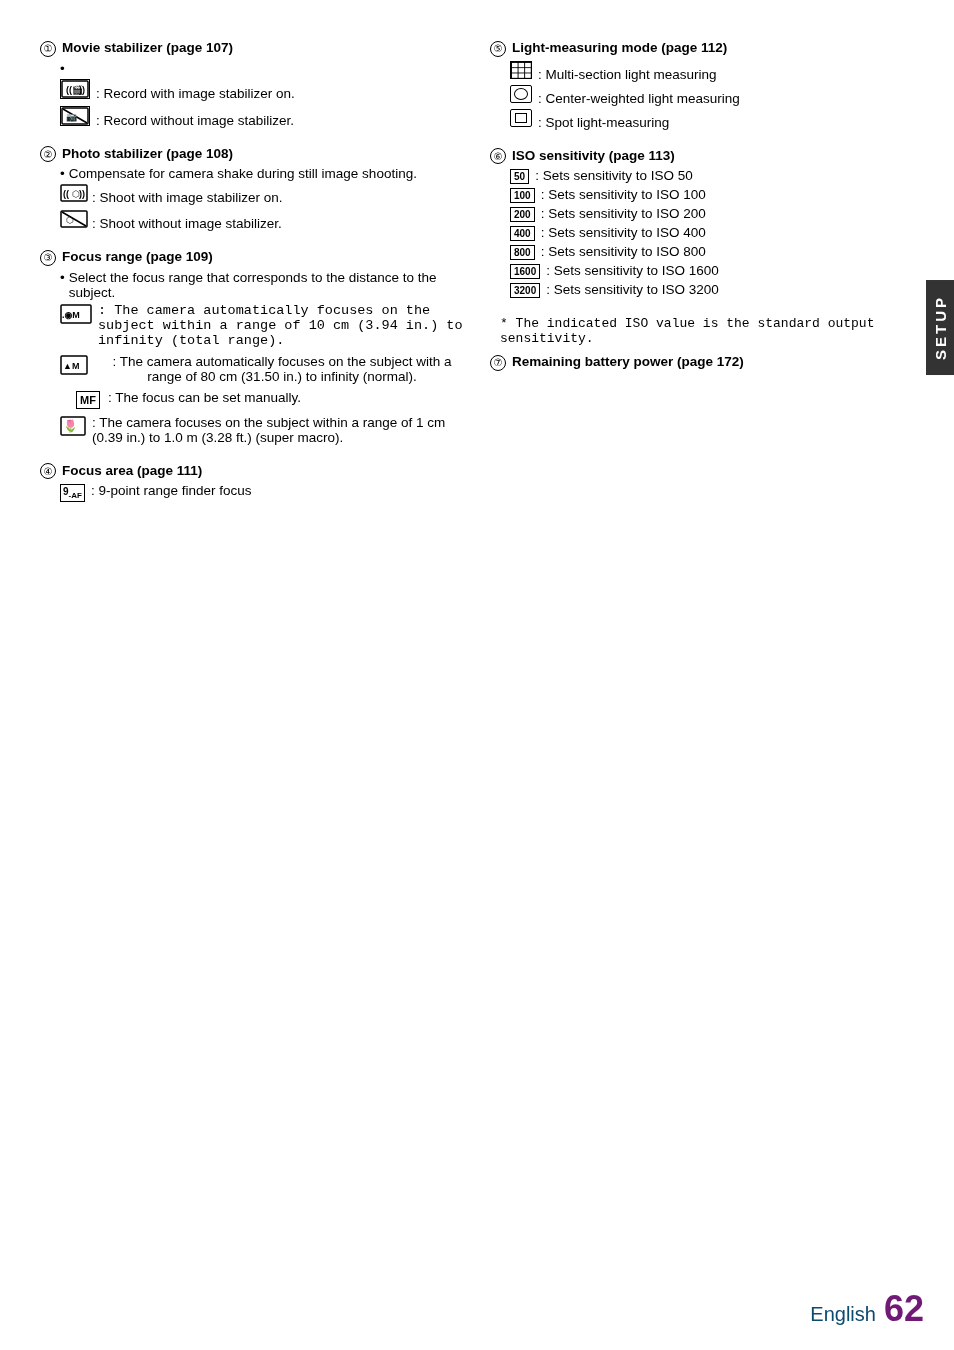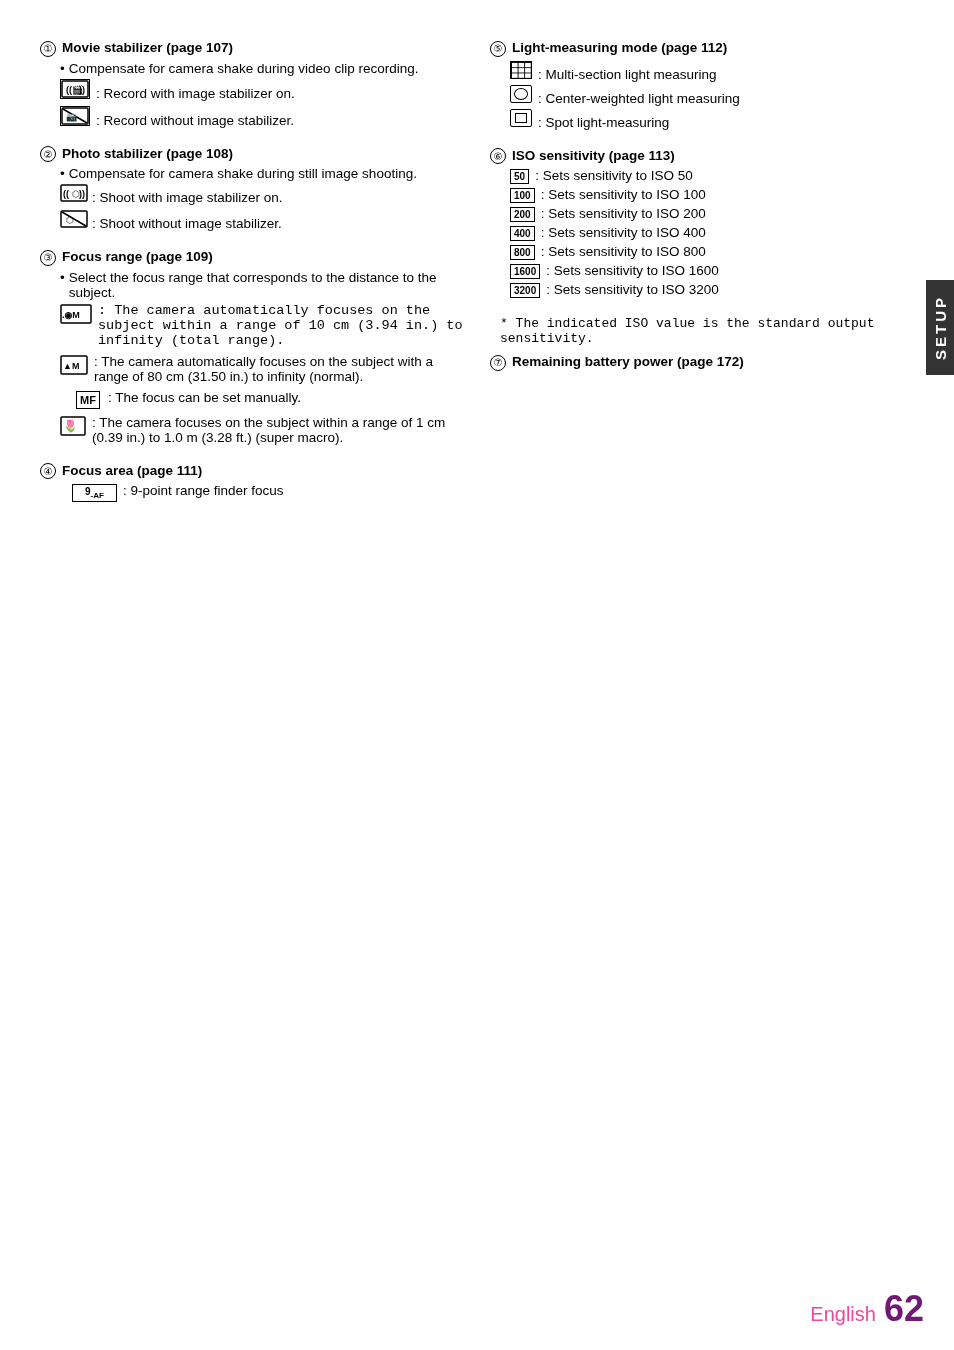--- a/index.html
+++ b/index.html
@@ -167,26 +167,25 @@
       font-weight: bold;
       vertical-align: middle;
       margin-right: 2px;
       line-height: 1.3;
     }
 
     
     .icon-9af {
       display: inline-block;
       border: 1.5px solid #000;
-      padding: 1px 12px;
+      padding: 1px 2px;
       font-size: 10px;
       font-weight: bold;
       vertical-align: middle;
       margin-right: 2px;
-      margin-left: 12px;
     }
     .icon-9af sub, .icon-saf sub {
       font-size: 8px;
     }
 
     .icon-saf {
       display: inline-block;
       border: 1.5px solid #000;
       padding: 1px 3px;
       font-size: 10px;
@@ -237,21 +236,21 @@
       position: absolute;
       bottom: 20px;
       right: 30px;
       display: flex;
       align-items: baseline;
       gap: 8px;
     }
 
     .footer-english {
       font-size: 20px;
-      color: #ec4899;
+      color: #0c4a6e;
     }
 
     .footer-page-num {
       font-size: 36px;
       font-weight: bold;
       color: #701a75;
     }
   </style>
 </head>
 <body>
@@ -261,21 +260,20 @@
   <div class="left-col">
 
     <div class="section">
       <div class="section-title">
         <span class="circle-num">①</span>
         <span>Movie stabilizer (page 107)</span>
       </div>
       <div class="section-body">
         <div class="item-line">
           <span class="bullet-dot">•</span>
-          <span>Compensate for camera shake during video clip recording.</span>
         </div>
         <div class="item-line" style="margin-bottom:5px;">
           <span class="item-icon">
             <span class="icon-stabilizer" style="font-size:9px; font-weight:bold;">
               <svg width="28" height="18" viewBox="0 0 28 18">
                 <rect x="1" y="1" width="26" height="16" fill="none" stroke="#000" stroke-width="1.5" rx="1"></rect>
                 <text x="5" y="13" font-size="9" font-weight="bold" fill="#000">((</text>
                 <text x="11" y="13" font-size="9" fill="#000">🎬</text>
                 <text x="18" y="13" font-size="9" font-weight="bold" fill="#000">))</text>
               </svg>
@@ -353,21 +351,21 @@
           <span style="padding-left:2px;font-family:Liberation Mono, monospace;">: The camera automatically focuses on the subject within a range of 10 cm (3.94 in.) to infinity (total range).</span>
         </div>
 
         <div class="item-line" style="margin-bottom:6px; align-items:flex-start;">
           <span class="item-icon" style="padding-top:1px;">
             <svg width="28" height="20" viewBox="0 0 28 20">
               <rect x="1" y="1" width="26" height="18" fill="none" stroke="#000" stroke-width="1.5" rx="1"></rect>
               <text x="3" y="14" font-size="9" font-weight="bold" fill="#000">▲M</text>
             </svg>
           </span>
-          <span style="padding-left:2px;">: The camera automatically focuses on the subject with a range of 80 cm (31.50 in.) to infinity (normal).</span>
+          <span style="padding-left:2px;text-align:center;">: The camera automatically focuses on the subject with a range of 80 cm (31.50 in.) to infinity (normal).</span>
         </div>
 
         <div class="item-line" style="margin-bottom:6px; align-items:flex-start;padding-left:16px;">
           <span class="item-icon" style="padding-top:1px;">
             <span class="icon-mf">MF</span>
           </span>
           <span style="padding-left:2px;">: The focus can be set manually.</span>
         </div>
 
         <div class="item-line" style="margin-bottom:4px; align-items:flex-start;">

